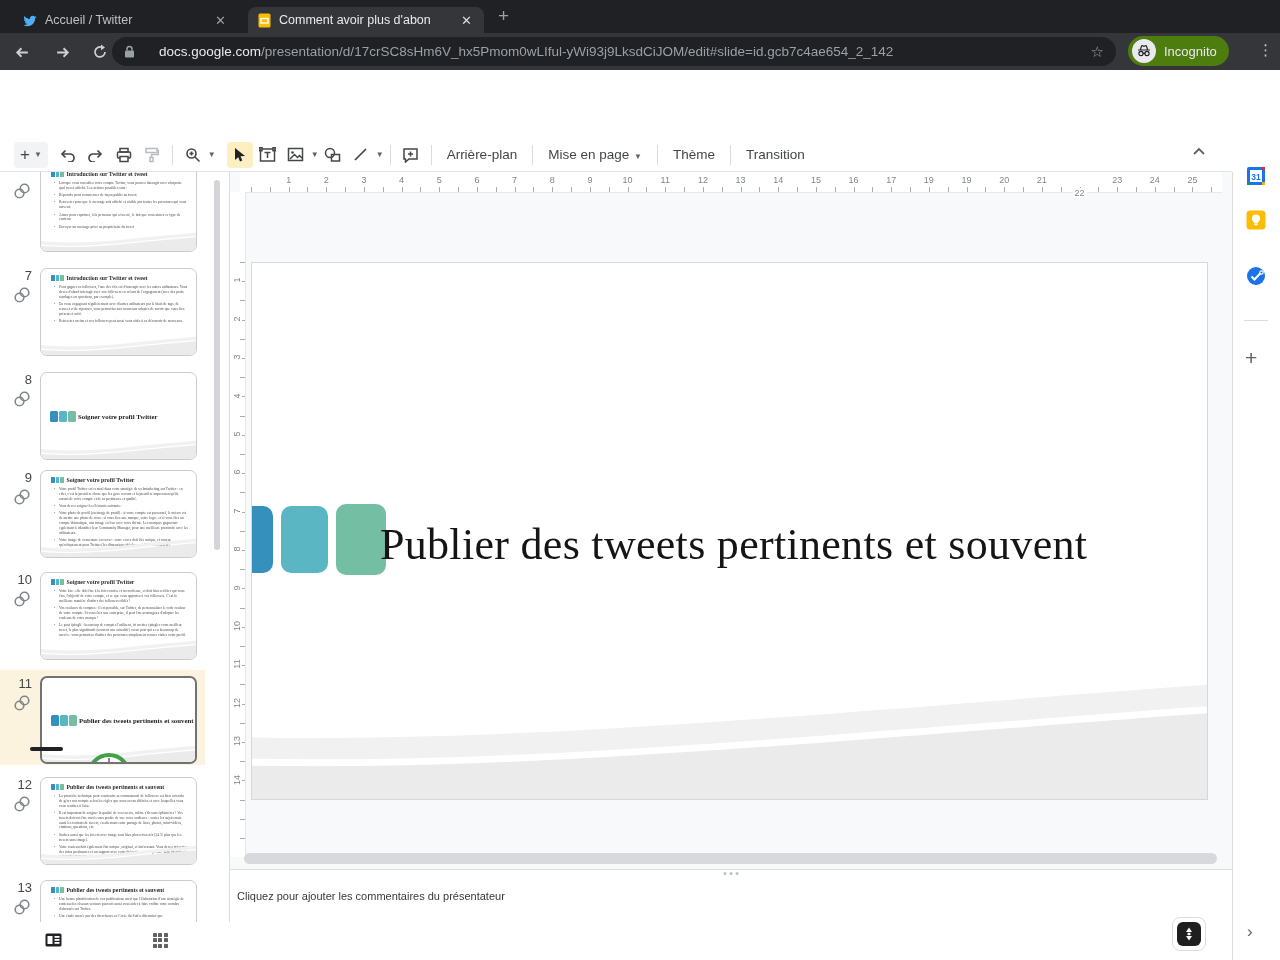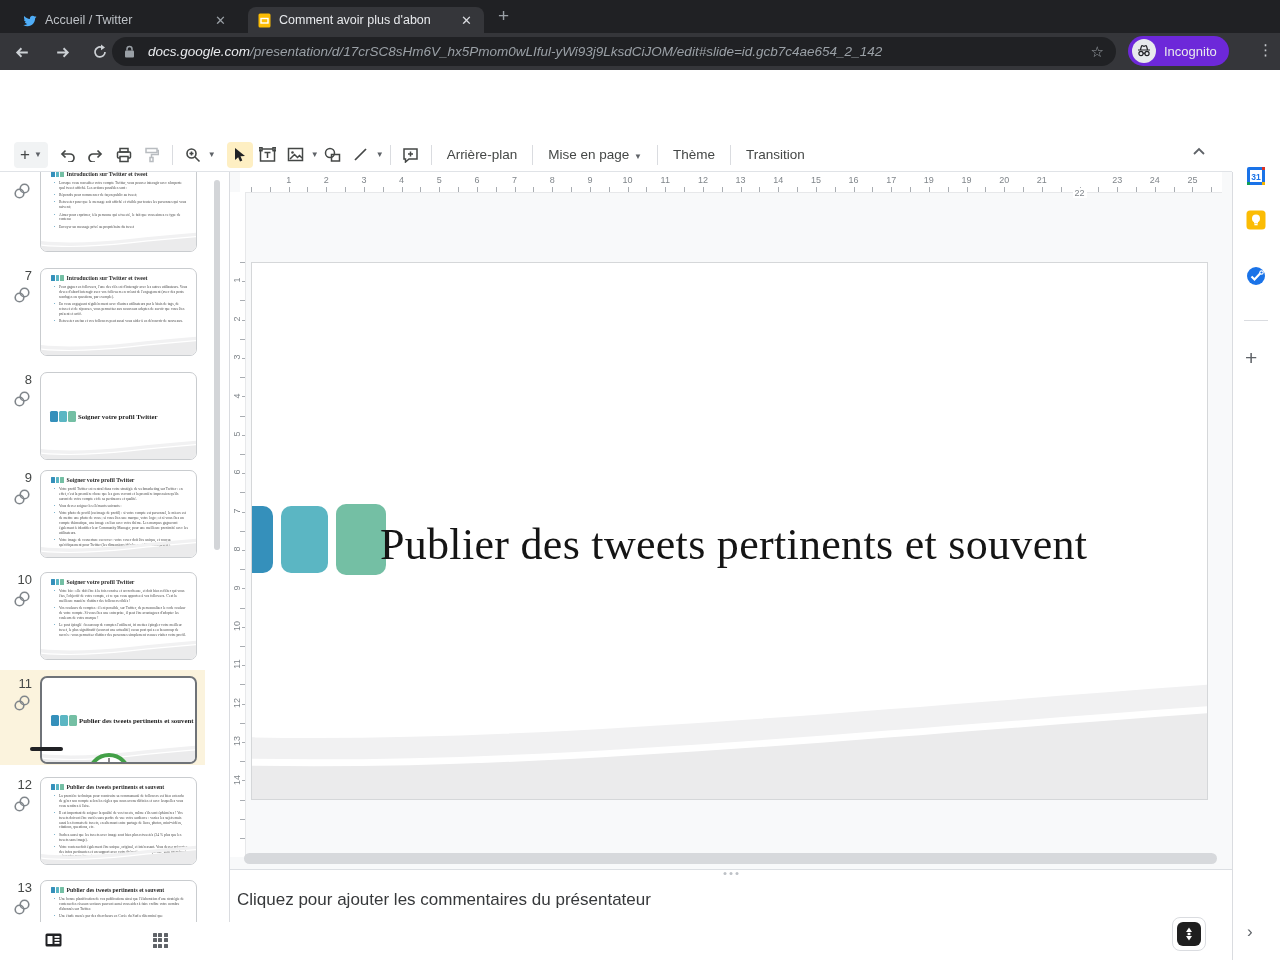--- a/index.html
+++ b/index.html
@@ -16,24 +16,24 @@
   .tab .t-title{white-space:nowrap;overflow:hidden;text-overflow:clip;flex:1;}
   .tab .t-close{color:#9aa0a6;font-size:13px;padding:0 2px;}
   .tab.active .t-close{color:#dadce0;}
   .newtab{position:absolute;left:498px;top:6px;color:#9aa0a6;font-size:19px;line-height:20px;}
 
   
   .urlbar{position:absolute;left:0;top:33px;width:1280px;height:37px;background:#35363a;}
   .navic{position:absolute;top:7px;width:24px;height:24px;display:flex;align-items:center;justify-content:center;}
   .omnibox{position:absolute;left:112px;top:4px;width:1004px;height:29px;border-radius:15px;
            background:#202124;display:flex;align-items:center;padding:0 12px;box-sizing:border-box;}
-  .urltext{font-size:13.5px;color:#9aa0a6;white-space:nowrap;overflow:hidden;margin-left:13px;flex:1;font-style:italic;}
+  .urltext{font-size:13.5px;color:#9aa0a6;white-space:nowrap;overflow:hidden;margin-left:24px;flex:1;}
   .urltext b{color:#e8eaed;font-weight:400;}
   .om-star{color:#9aa0a6;font-size:15px;margin-left:8px;}
-  .incog{position:absolute;left:1128px;top:3px;height:30px;border-radius:15px;background:#6d28d9;
+  .incog{position:absolute;left:1128px;top:3px;height:30px;border-radius:15px;background:#4d7c0f;
          display:flex;align-items:center;padding:3px 12px 3px 4px;box-sizing:border-box;gap:8px;}
   .incog .circ{width:24px;height:24px;border-radius:50%;background:#e8eaed;display:flex;align-items:center;justify-content:center;}
   .incog span{color:#e8eaed;font-size:13px;}
   .kebab{position:absolute;left:1258px;top:8px;color:#c5c8cc;font-size:15px;letter-spacing:0;}
 
   
   .appheader{position:absolute;left:0;top:70px;width:1280px;height:68px;background:#fff;}
   .slides-logo{position:absolute;left:25px;top:87px;}
   .doc-title{position:absolute;left:72px;top:83px;font-size:17.5px;color:#202124;white-space:nowrap;}
   .title-icons{position:absolute;left:626px;top:86px;display:flex;gap:13px;align-items:center;color:#5f6368;}
@@ -107,21 +107,21 @@
          border:1px solid #d5d7d9;box-sizing:border-box;overflow:hidden;}
   .sq{position:absolute;border-radius:10px;}
   .slide-title{position:absolute;left:128px;top:256px;font-family:"Liberation Serif",serif;
                font-size:44px;letter-spacing:0.3px;color:#151515;white-space:nowrap;}
   .canvas-hscroll{position:absolute;left:14px;top:681px;width:973px;height:11px;background:#d7d9dc;border-radius:6px;}
 
   
   .notesarea{position:absolute;left:230px;top:869px;width:1002px;height:91px;background:#fff;border-top:1px solid #dcdfe3;box-sizing:border-box;}
   .notes-dots{position:absolute;left:50%;top:2px;transform:translateX(-50%);display:flex;gap:3px;}
   .notes-dots i{width:3px;height:3px;border-radius:50%;background:#bdc1c6;}
-  .notes-text{position:absolute;left:7px;top:20px;font-size:17px;color:#37393b;}
+  .notes-text{position:absolute;left:7px;top:20px;font-size:11px;color:#37393b;}
   .explore-btn{position:absolute;left:942px;top:47px;width:34px;height:34px;border:1px solid #dadce0;
                border-radius:8px;display:flex;align-items:center;justify-content:center;box-sizing:border-box;}
   .explore-inner{width:24px;height:24px;background:#1f1f1f;border-radius:6px;display:flex;align-items:center;justify-content:center;}
 
   
   .sidepanel{position:absolute;left:1232px;top:138px;width:48px;height:822px;background:#fff;}
   .sidepanel .vline{position:absolute;left:0;top:34px;bottom:0;width:1px;background:#dadce0;}
   .sp-ic{position:absolute;left:14px;width:20px;height:20px;}
   .sp-div{position:absolute;left:12px;width:24px;height:1px;background:#dadce0;}
   .sp-plus{position:absolute;left:13px;color:#5f6368;font-size:21px;}

